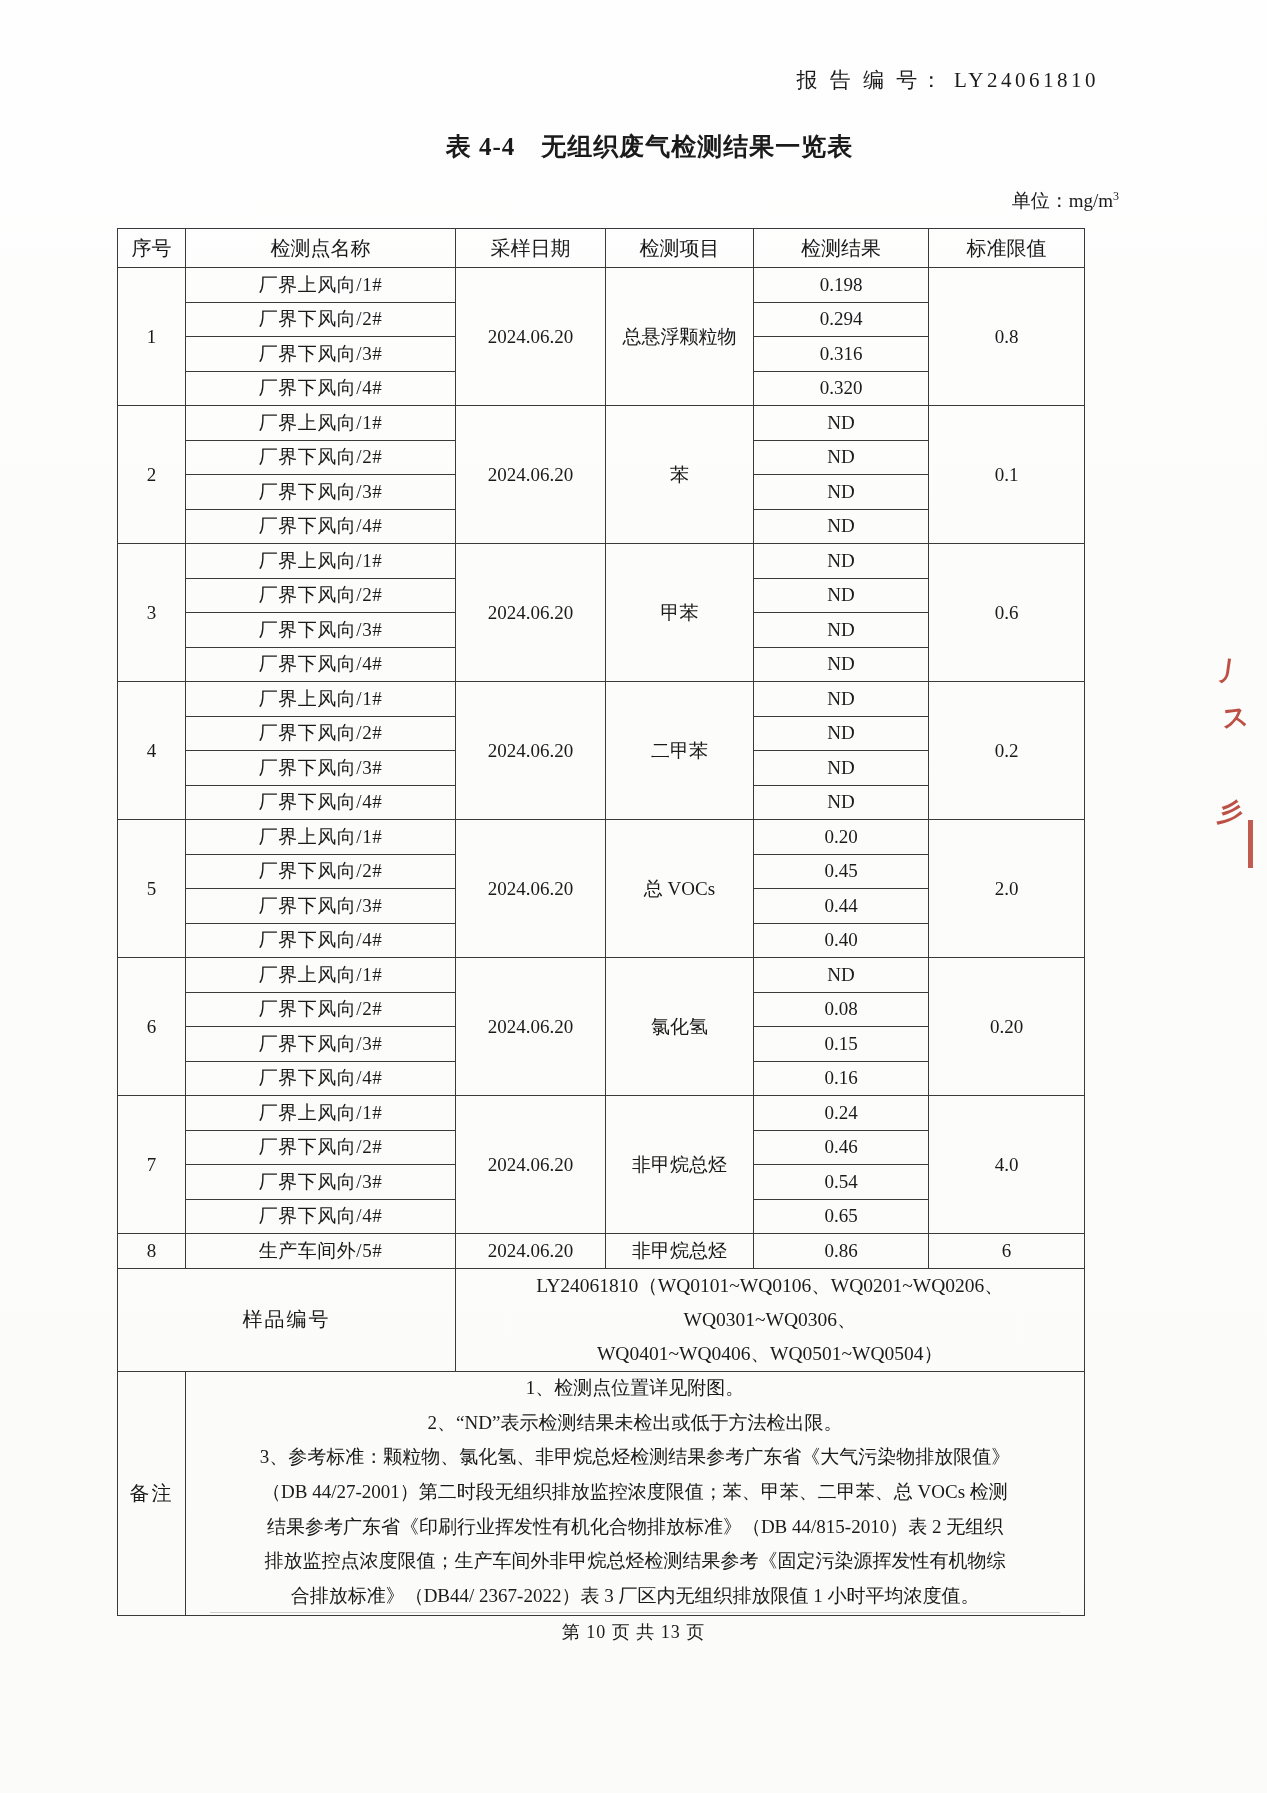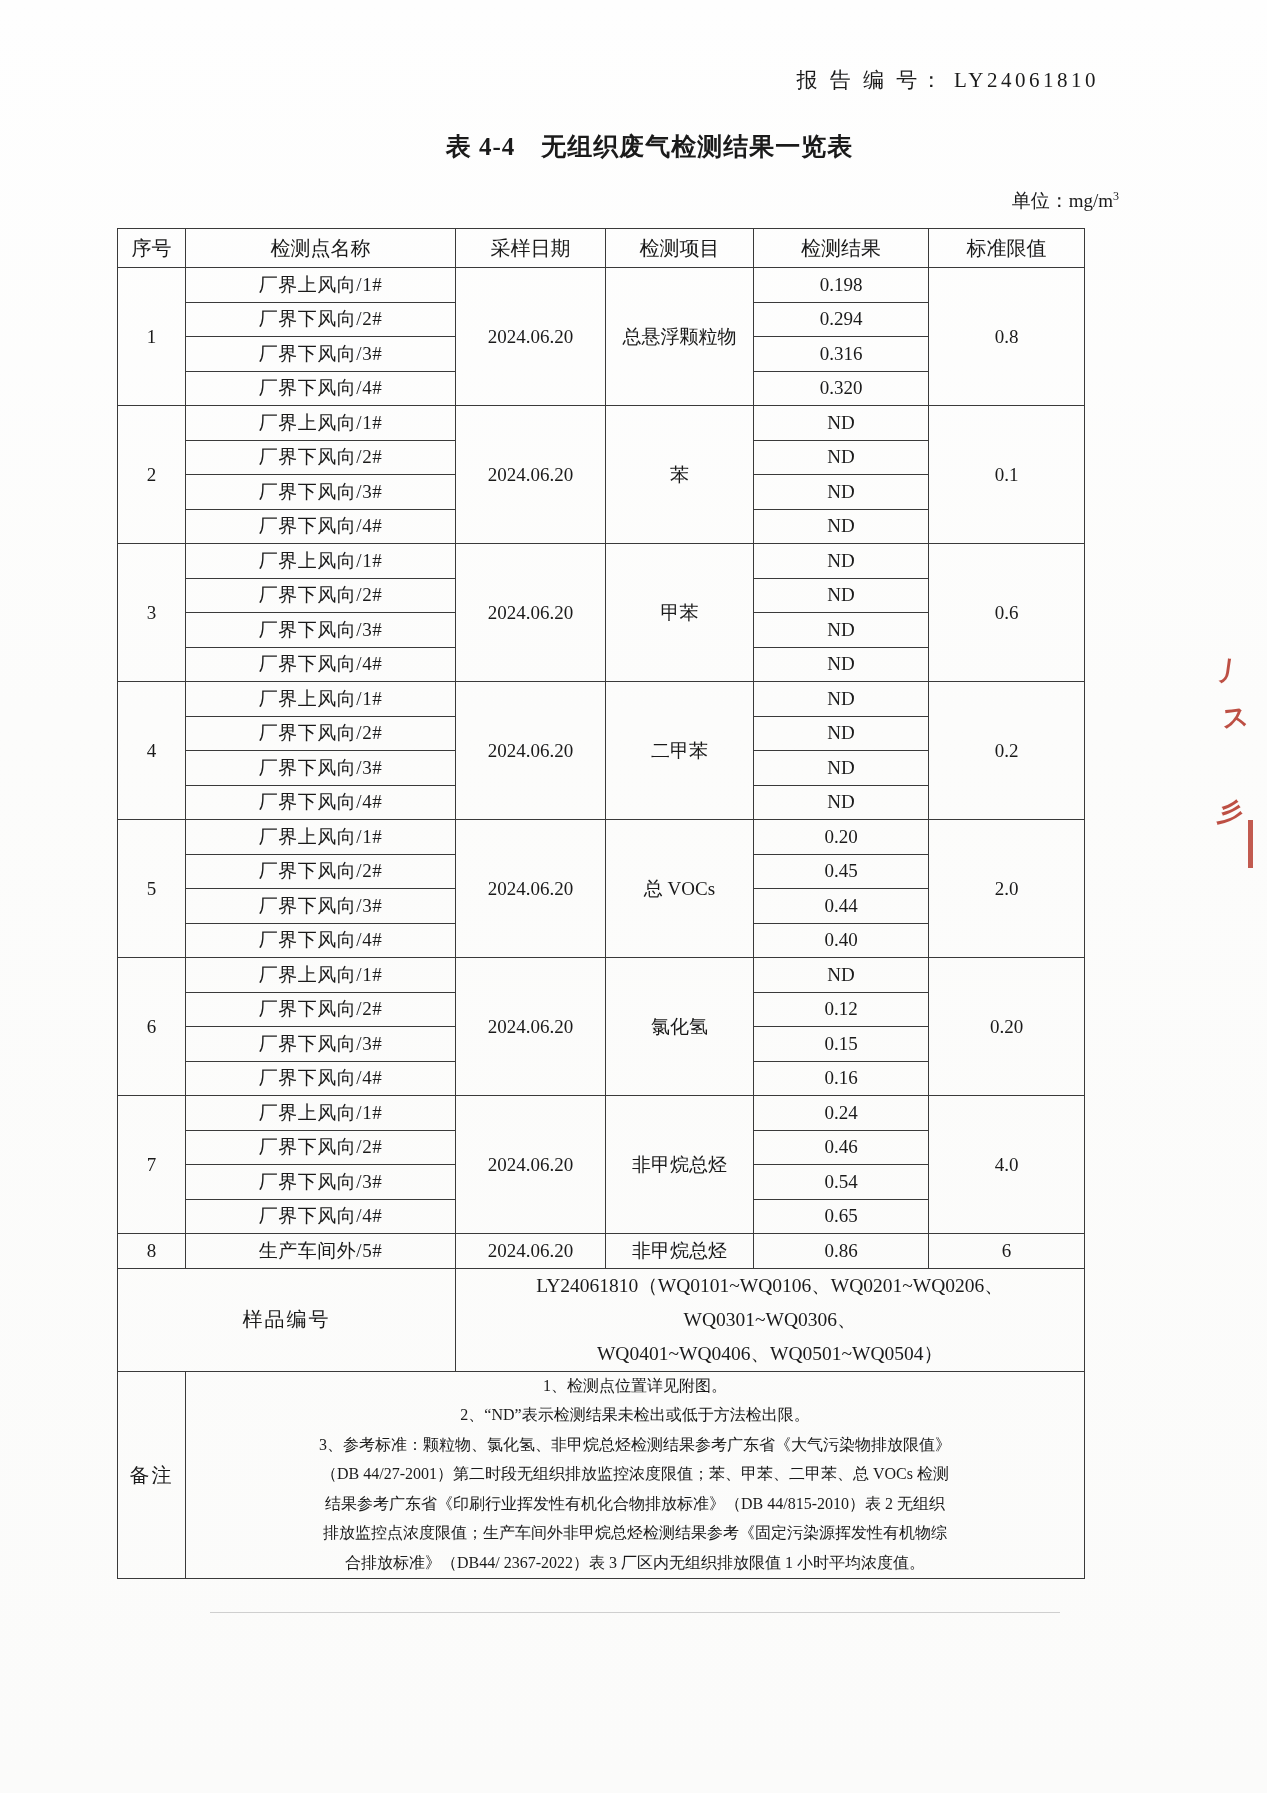--- a/index.html
+++ b/index.html
@@ -103,21 +103,21 @@
     padding: 6px 10px 6px 14px;
     line-height: 1.75;
     font-size: 19.5px;
   }
 
   td.remark-label { font-size: 20px; letter-spacing: 2px; width: 68px; }
   td.remark-body {
     text-align: left;
     padding: 8px 12px 10px 14px;
     line-height: 1.72;
-    font-size: 16px;
+    font-size: 19px;
   }
   .remark-body p { margin: 0 0 2px 0; }
 
   .footer {
     position: absolute;
     top: 1620px;
     left: 0;
     width: 1267px;
     text-align: center;
     font-size: 18px;
@@ -295,21 +295,21 @@
       <tr>
         <td class="row-cell group-no" rowspan="4">6</td>
         <td class="row-cell point-cell">厂界上风向/1#</td>
         <td class="row-cell" rowspan="4">2024.06.20</td>
         <td class="row-cell" rowspan="4">氯化氢</td>
         <td class="row-cell num-cell">ND</td>
         <td class="row-cell" rowspan="4">0.20</td>
       </tr>
       <tr>
         <td class="row-cell point-cell">厂界下风向/2#</td>
-        <td class="row-cell num-cell">0.12</td>
+        <td class="row-cell num-cell">0.08</td>
       </tr>
       <tr>
         <td class="row-cell point-cell">厂界下风向/3#</td>
         <td class="row-cell num-cell">0.15</td>
       </tr>
       <tr>
         <td class="row-cell point-cell">厂界下风向/4#</td>
         <td class="row-cell num-cell">0.16</td>
       </tr>
 
@@ -360,18 +360,19 @@
           <p>（DB 44/27-2001）第二时段无组织排放监控浓度限值；苯、甲苯、二甲苯、总 VOCs 检测</p>
           <p>结果参考广东省《印刷行业挥发性有机化合物排放标准》（DB 44/815-2010）表 2 无组织</p>
           <p>排放监控点浓度限值；生产车间外非甲烷总烃检测结果参考《固定污染源挥发性有机物综</p>
           <p>合排放标准》（DB44/ 2367-2022）表 3 厂区内无组织排放限值 1 小时平均浓度值。</p>
         </td>
       </tr>
     </tbody>
   </table>
 
   <div class="footer-rule"></div>
+  <div class="footer">第 10 页 共 13 页</div>
 
   <div class="ink ink-1">丿</div>
   <div class="ink ink-2">ス</div>
   <div class="ink ink-3">彡</div>
   <div class="ink-bar"></div>
 </div>
 
 </body></html>

